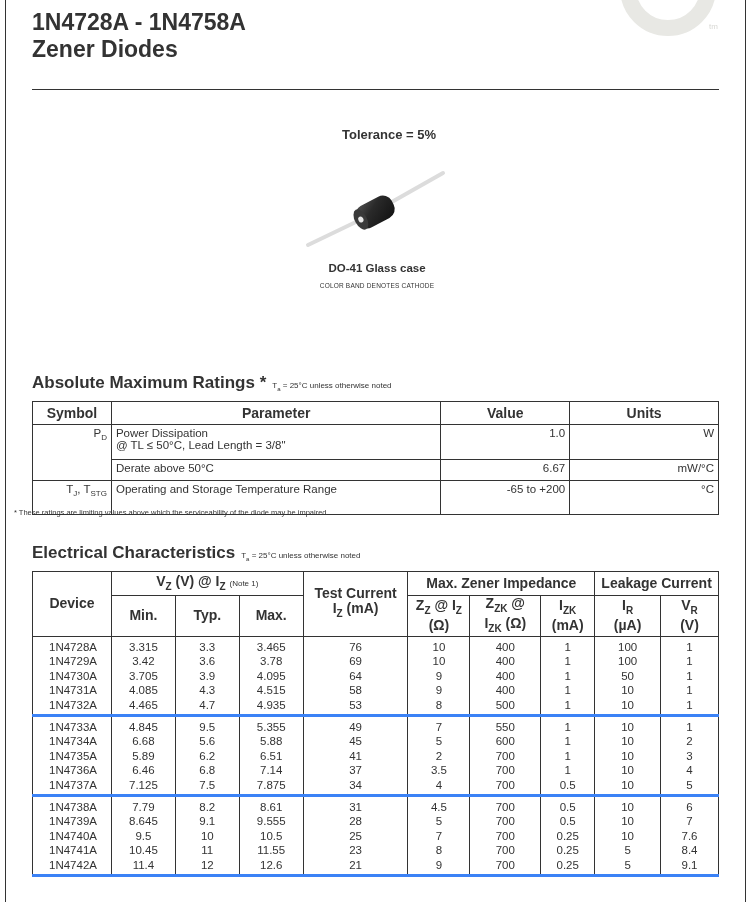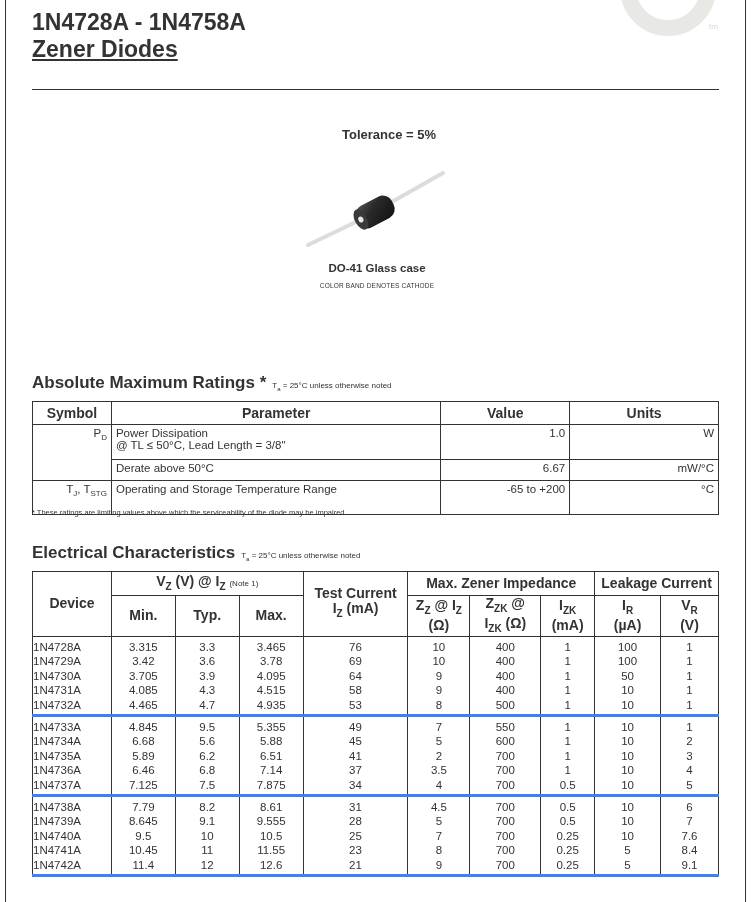--- a/index.html
+++ b/index.html
@@ -7,46 +7,46 @@
   body { position: relative; font-family: "Liberation Sans", sans-serif; color: #222; }
 
   .page-border-left { position: absolute; left: 5px; top: 0; width: 1px; height: 902px; background: #333; }
   .page-border-right { position: absolute; left: 745px; top: 0; width: 1px; height: 902px; background: #333; }
 
   .logo-ring { position: absolute; left: 620px; top: -60px; width: 96px; height: 96px; border-radius: 50%;
     border: 16px solid #e8e8e4; }
   .logo-tm { position: absolute; left: 709px; top: 22px; font-size: 8px; color: #d8d8d4; }
 
   .title { position: absolute; left: 32px; top: 8px; font-size: 23px; font-weight: bold; color: #333; line-height: 28px; }
-  .subtitle { position: absolute; left: 32px; top: 35px; font-size: 23px; font-weight: bold; color: #333; line-height: 28px; text-decoration: underline; }
+  .subtitle { position: absolute; left: 32px; top: 35px; font-size: 23px; font-weight: bold; color: #333; line-height: 28px; }
   .title-rule { position: absolute; left: 32px; top: 89px; width: 687px; height: 1px; background: #333; }
 
   .tolerance { position: absolute; left: 0; width: 754px; top: 127px; text-align: center; font-size: 13px; font-weight: bold; color: #333; padding-left: 24px; }
   .diode { position: absolute; left: 300px; top: 160px; width: 160px; height: 100px; }
   .case-label { position: absolute; left: 0; width: 754px; top: 262px; text-align: center; font-size: 11.5px; font-weight: bold; color: #333; }
   .case-note { position: absolute; left: 0; width: 754px; top: 282px; text-align: center; font-size: 6.5px; color: #333; letter-spacing: 0.2px; }
 
   .section-title { position: absolute; left: 32px; font-size: 17px; font-weight: bold; color: #333; white-space: nowrap; }
   .section-title .cond { font-size: 8px; font-weight: normal; margin-left: 6px; }
   .section-title .cond sub { font-size: 6px; }
 
   table { border-collapse: collapse; position: absolute; font-family: "Liberation Sans", sans-serif; color: #333; }
   .amr { left: 32px; top: 401px; width: 687px; }
   .amr th { font-size: 14px; font-weight: bold; height: 23px; border: 1px solid #333; }
   .amr td { font-size: 11.5px; border: 1px solid #333; vertical-align: top; padding: 2px 4px; }
   .amr td.c { text-align: right; }
   .amr sub { font-size: 8px; }
-  .footnote { position: absolute; left: 32px; top: 508px; font-size: 7.5px; color: #333; }
+  .footnote { position: absolute; left: 14px; top: 508px; font-size: 7.5px; color: #333; }
 
   .ec { left: 32px; top: 571px; width: 687px; }
   .ec th { font-size: 14px; font-weight: bold; border: 1px solid #333; line-height: 15px; }
   .ec th sub { font-size: 10px; }
   .ec th .note { font-size: 8px; font-weight: normal; }
   .ec td { font-size: 11.5px; text-align: center; line-height: 14.6px; border-left: 1px solid #333; border-right: 1px solid #333; padding: 0; }
-  .ec td.dev { text-align: left; padding-left: 0; }
+  .ec td.dev { text-align: left; padding-left: 16px; }
   .ec tr.grp-start td { padding-top: 3px; }
   .ec tr.grp-end td { border-bottom: 3px solid #3b82f6; padding-bottom: 1px; }
 </style>
 </head>
 <body>
 
 <div class="page-border-left"></div>
 <div class="page-border-right"></div>
 
 <div class="logo-ring"></div>

